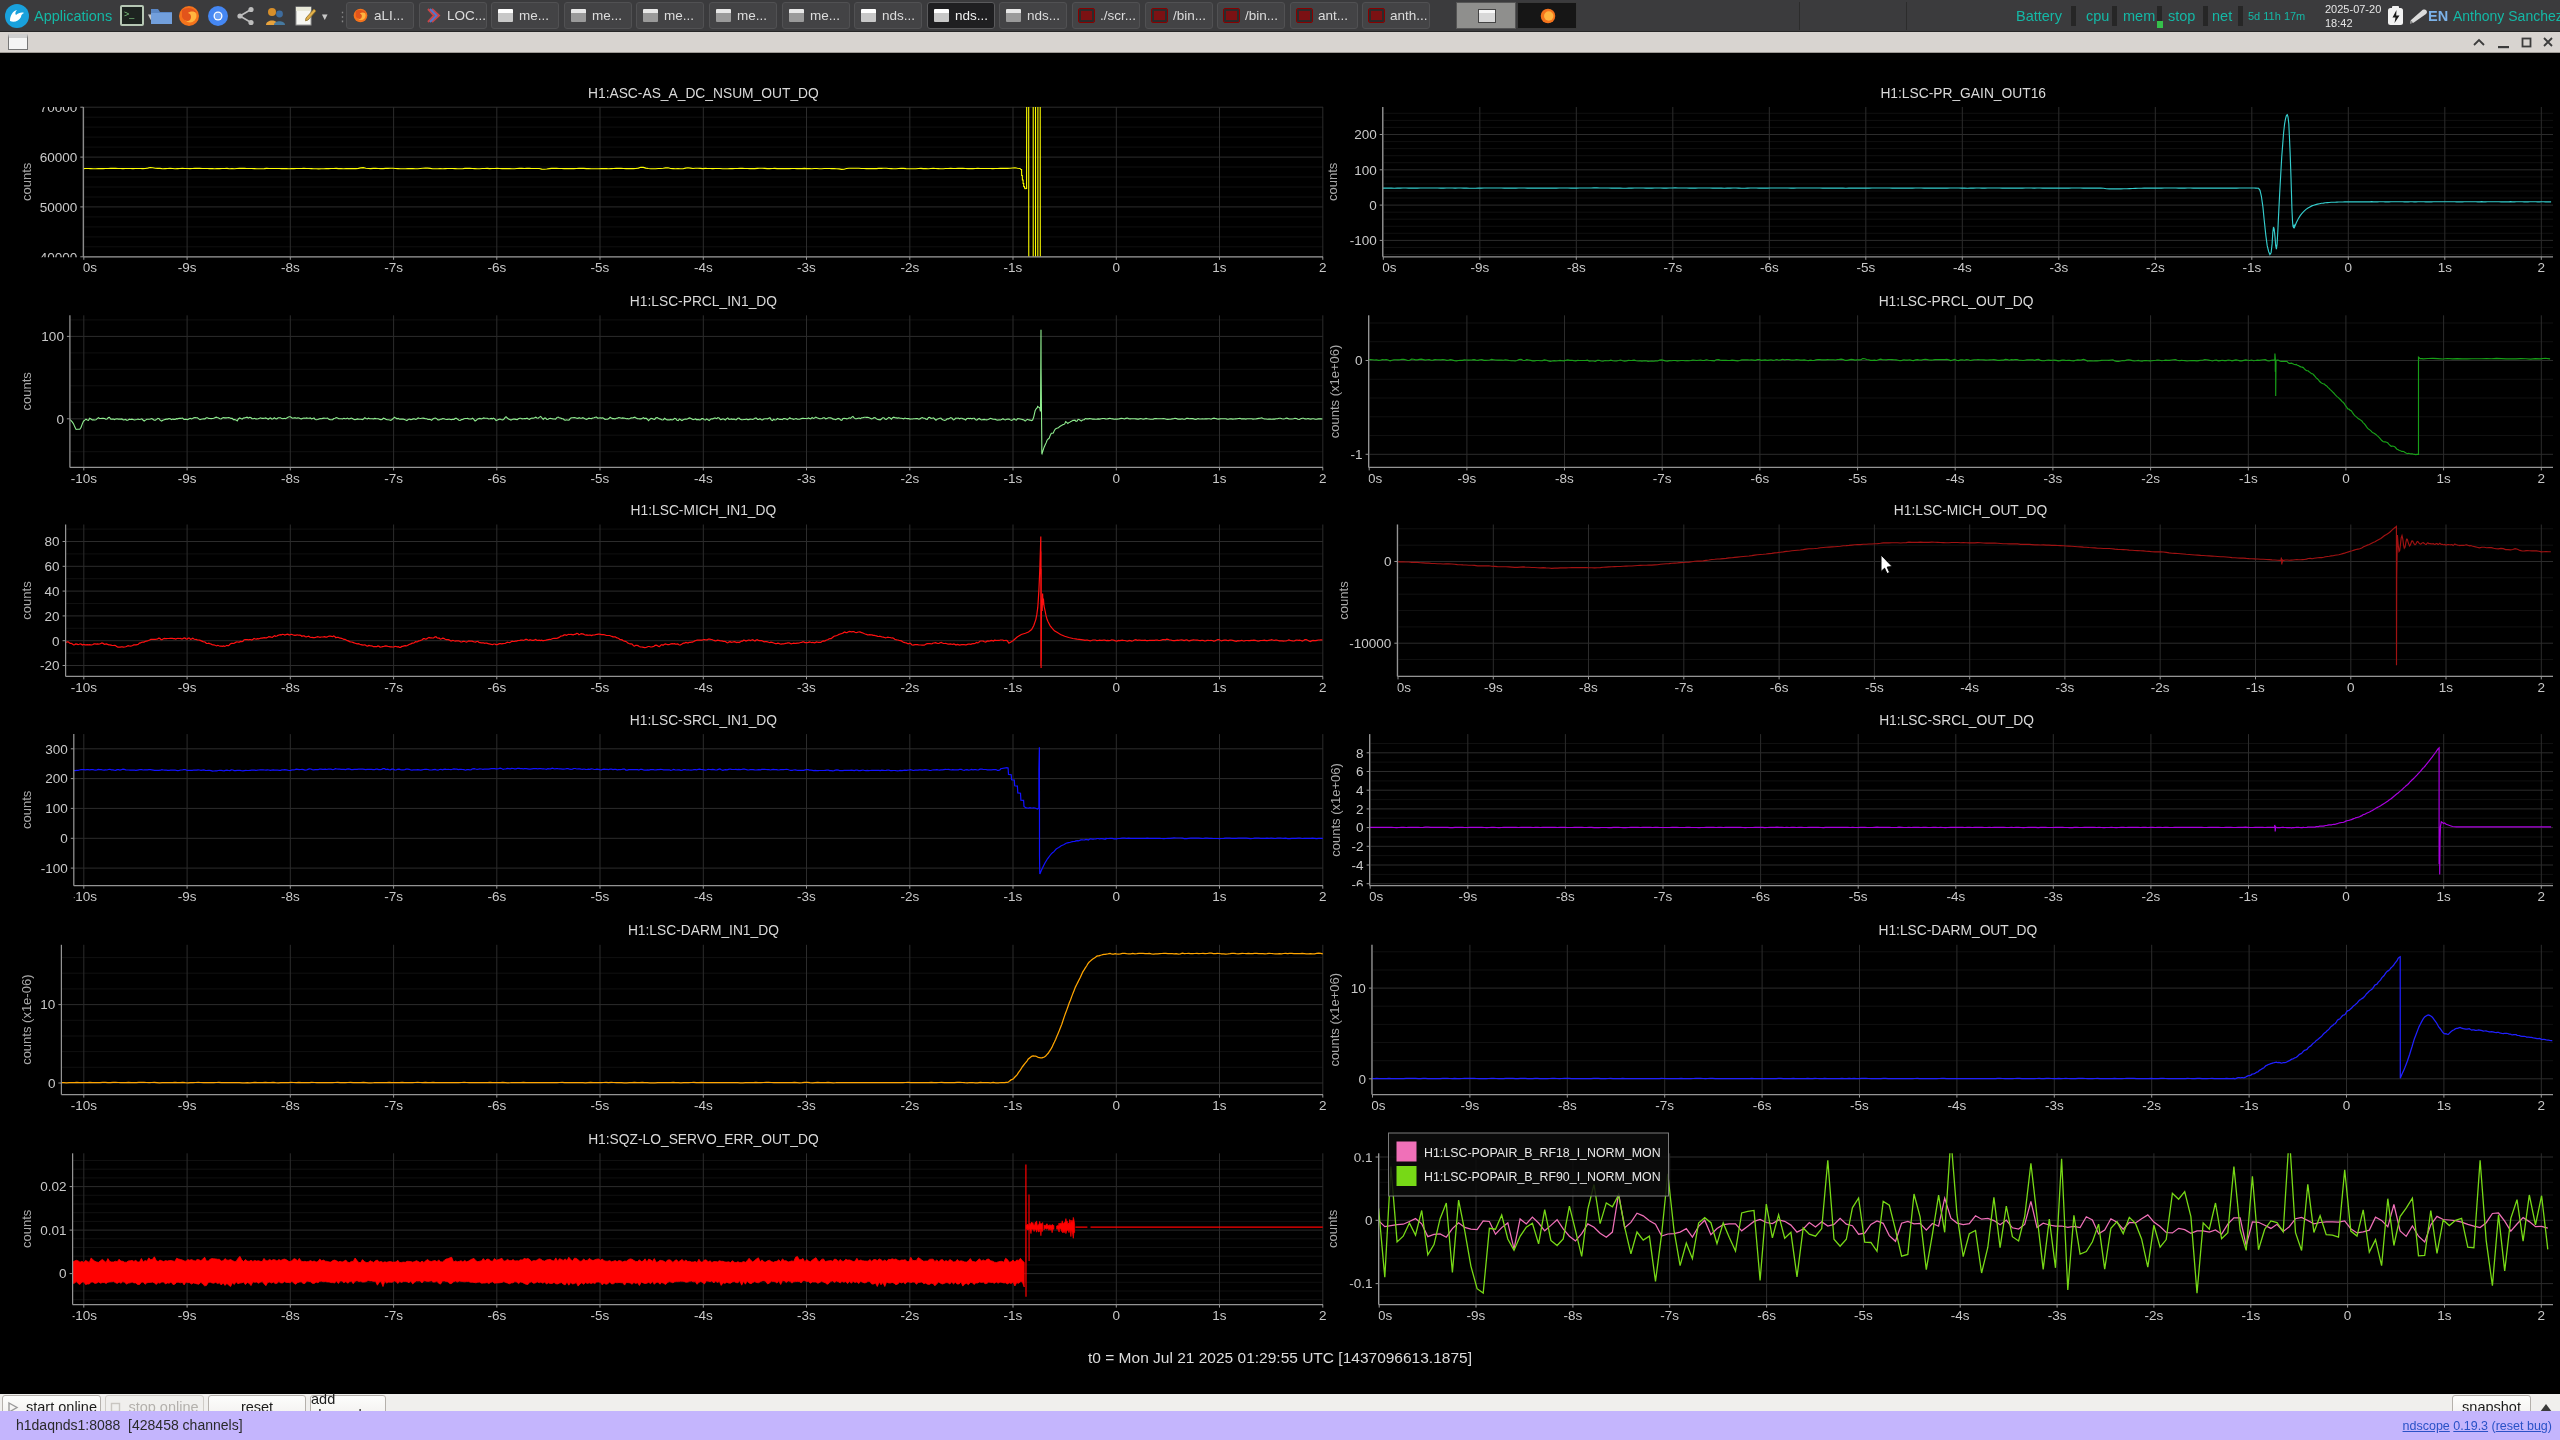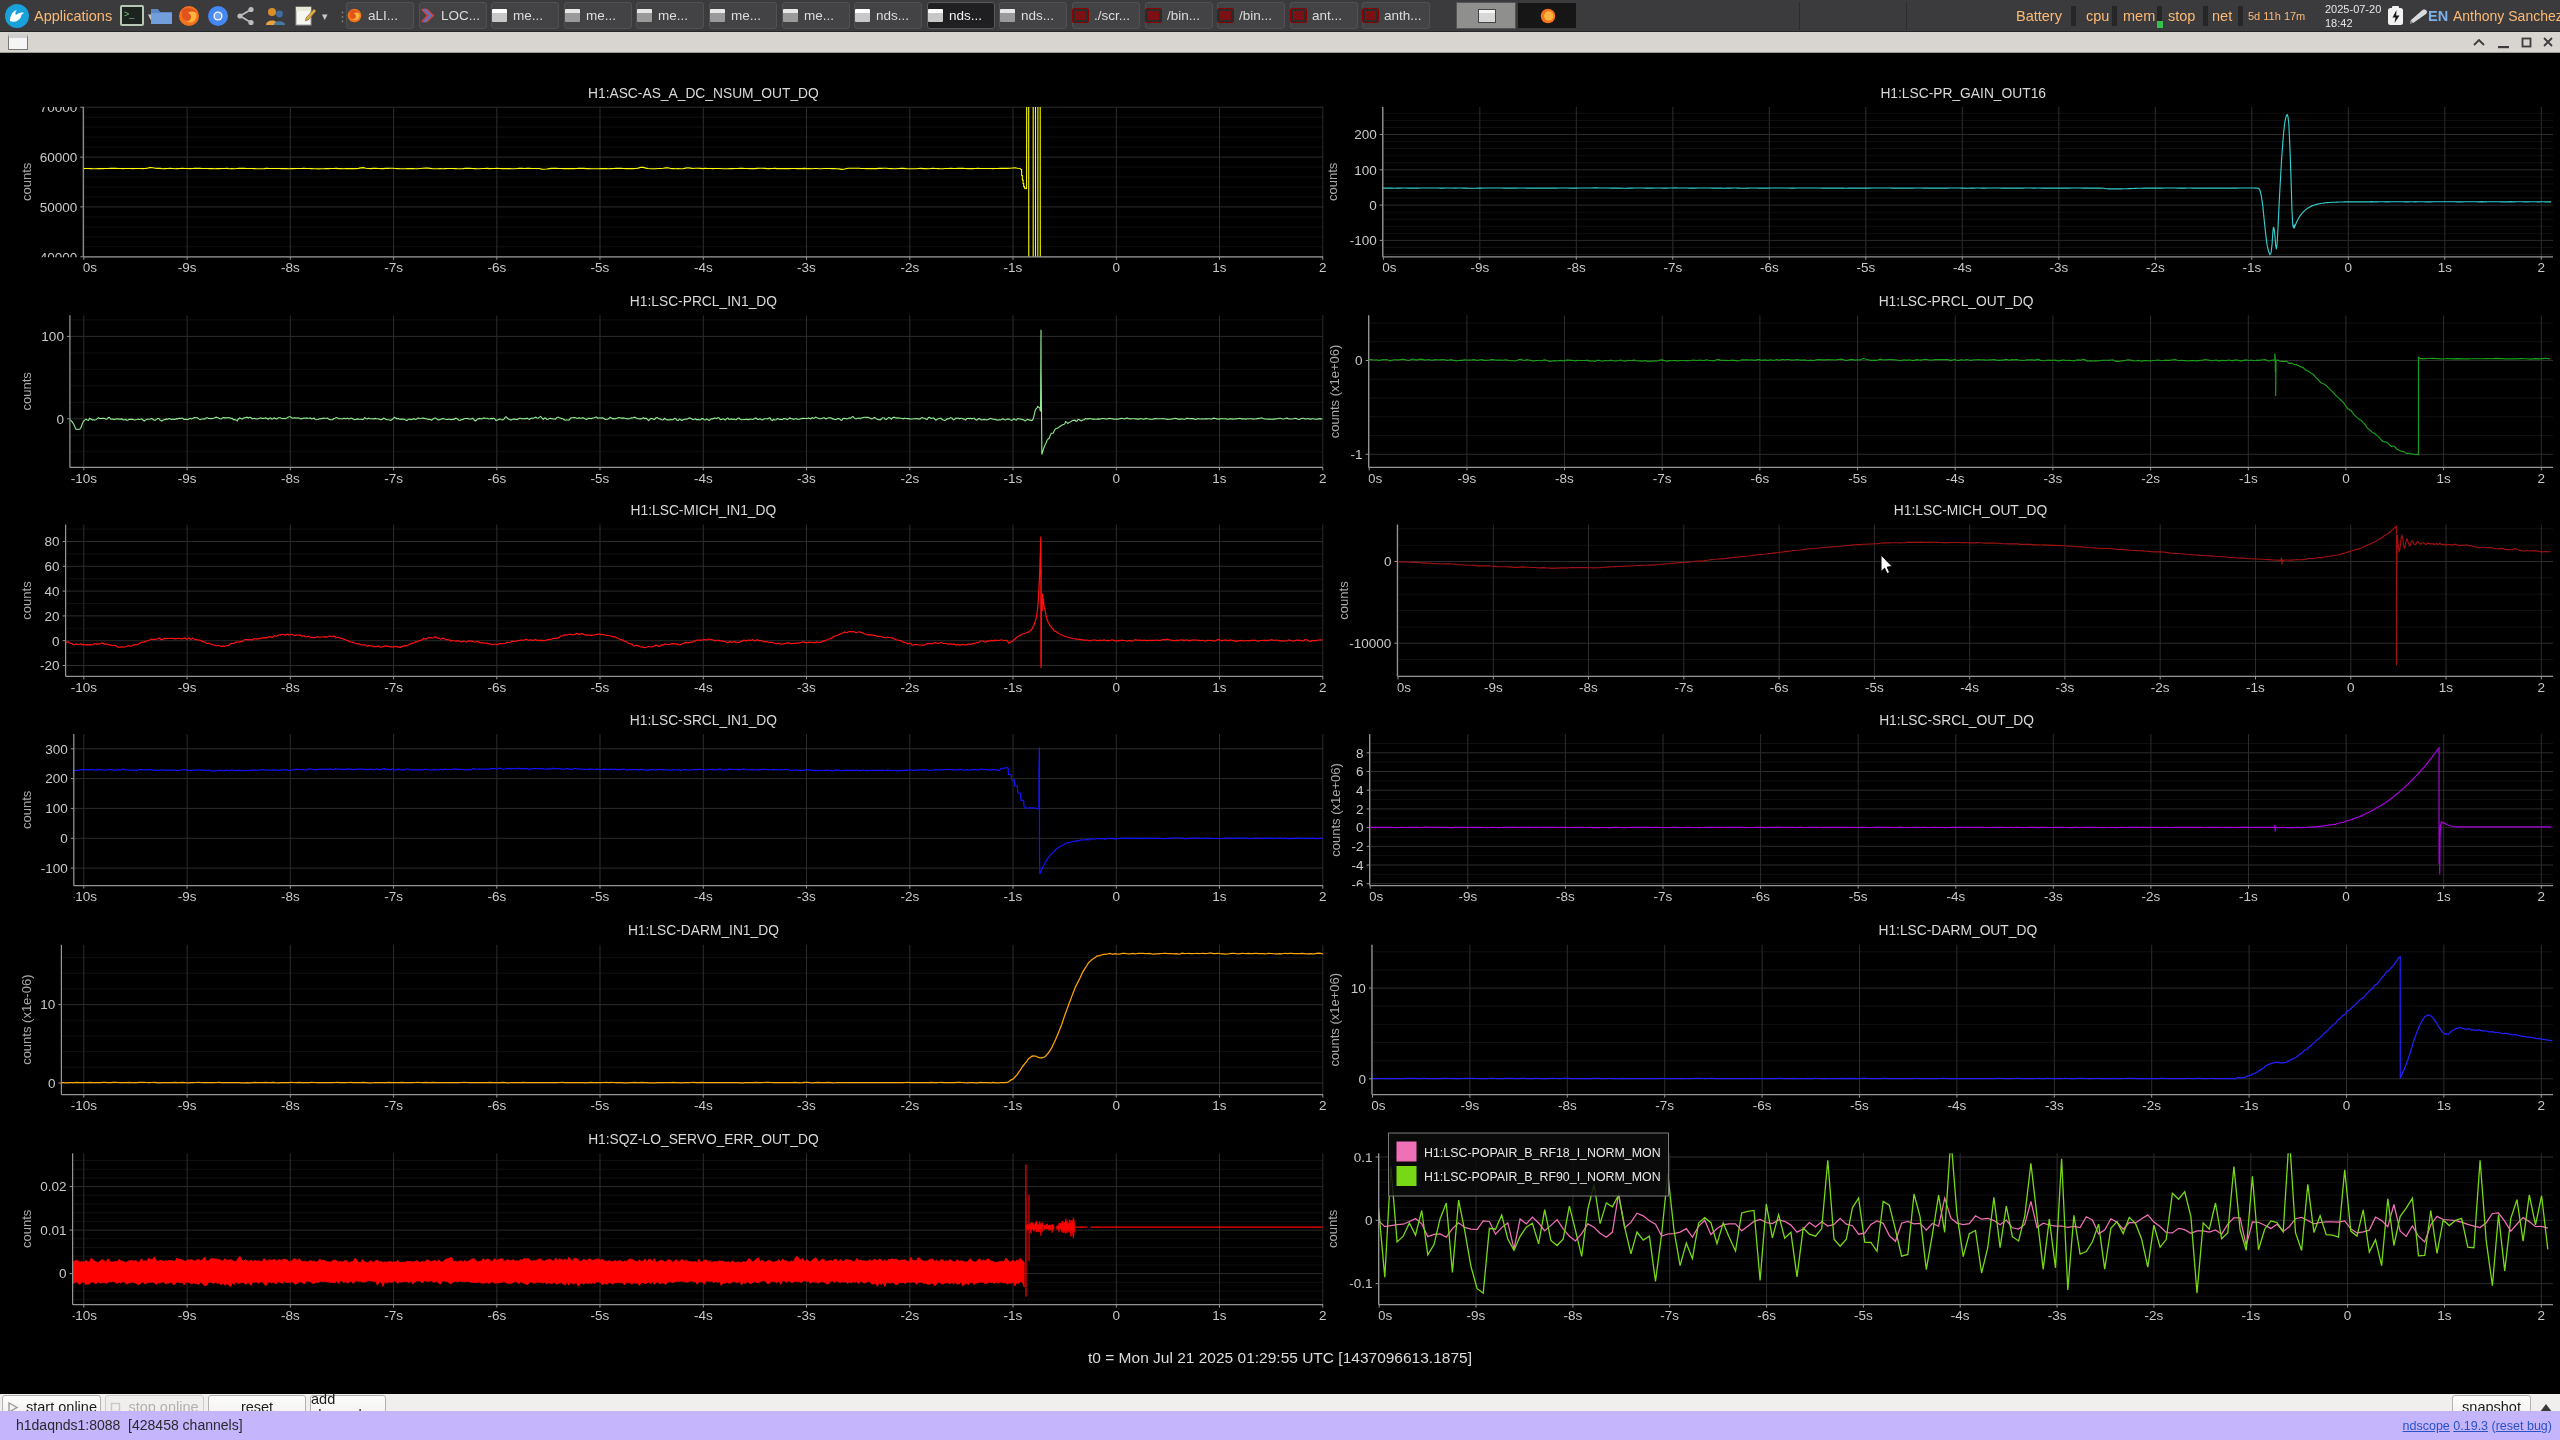--- a/index.html
+++ b/index.html
@@ -1,20 +1,20 @@
 <!DOCTYPE html>
 <html><head><meta charset="utf-8"><style>
 * { margin:0; padding:0; box-sizing:border-box; }
 html,body { width:2560px; height:1440px; background:#000; overflow:hidden;
   font-family:"Liberation Sans", sans-serif; }
 #panel { position:absolute; left:0; top:0; width:2560px; height:32px; background:#3b3b3d;
   border-bottom:1px solid #262626; }
-.pi { position:absolute; top:0; height:32px; display:flex; align-items:center; color:#fdba74; font-size:14.5px; }
+.pi { position:absolute; top:0; height:32px; display:flex; align-items:center; color:#14b8a6; font-size:14.5px; }
 .wbtn { position:absolute; top:2px; height:27px; background:#434345; border:1px solid #515153;
-  border-radius:3px; color:#dcdcdc; font-size:13.5px; display:flex; align-items:center; padding-left:0; gap:6px; }
+  border-radius:3px; color:#dcdcdc; font-size:13.5px; display:flex; align-items:center; padding-left:6px; gap:6px; }
 .wbtn.active { background:#1f1f21; border-color:#5a5a5c; color:#f0f0f0; }
 .wico { width:15px; height:13px; border-radius:1px; flex:0 0 auto; }
 .wico.win { background:#9a9a9a; border-top:4px solid #e8e8e8; }
 .wico.winb { background:#c8c8c8; border-top:4px solid #ffffff; }
 .wico.term { background:#7b1113; border:2px solid #2b2b2b; outline:1px solid #880000; }
 #titlebar { position:absolute; left:0; top:32px; width:2560px; height:21px; background:#d8d4d0;
   border-bottom:1px solid #9f9b96; }
 #titlebar .t { position:absolute; left:0; right:68px; top:1px; text-align:center; font-size:14.5px; font-weight:bold; color:#333333; }
 #btnbar { position:absolute; left:0; top:1383px; width:2560px; height:28px; background:#f0efed;margin-top:11px; }
 .btn { position:absolute; top:1px; height:24px; background:linear-gradient(#fdfdfc,#f1f0ee);

